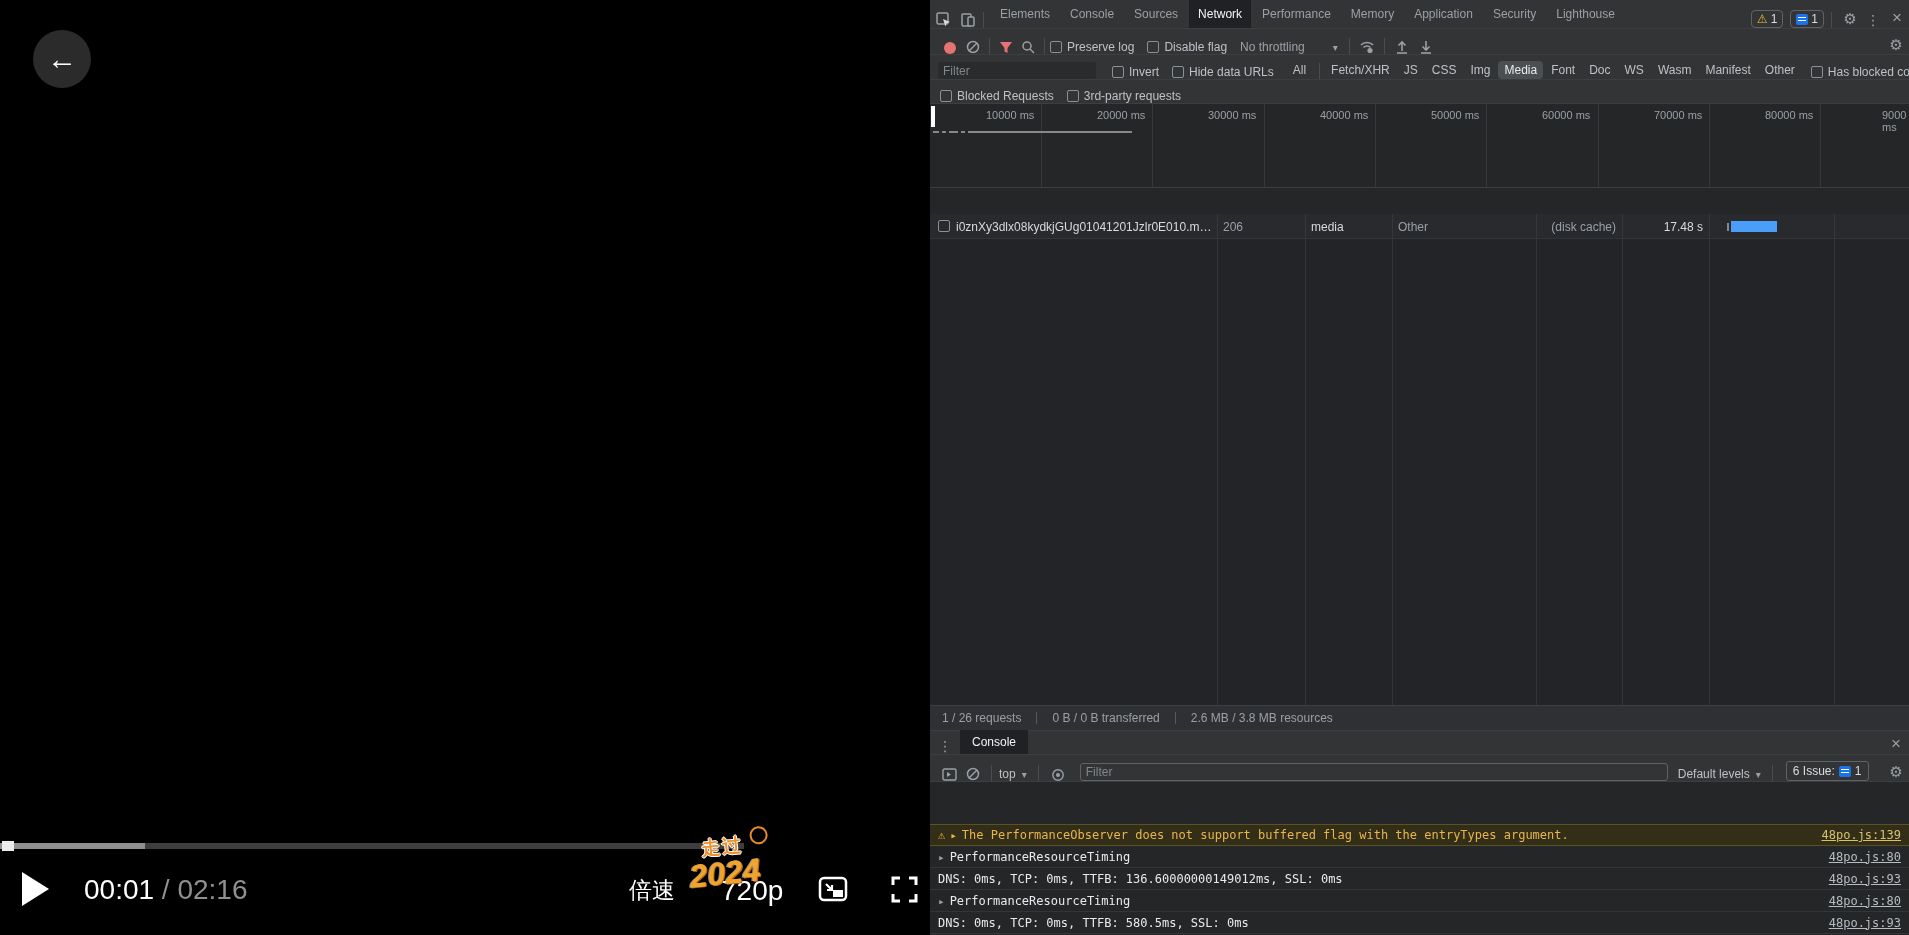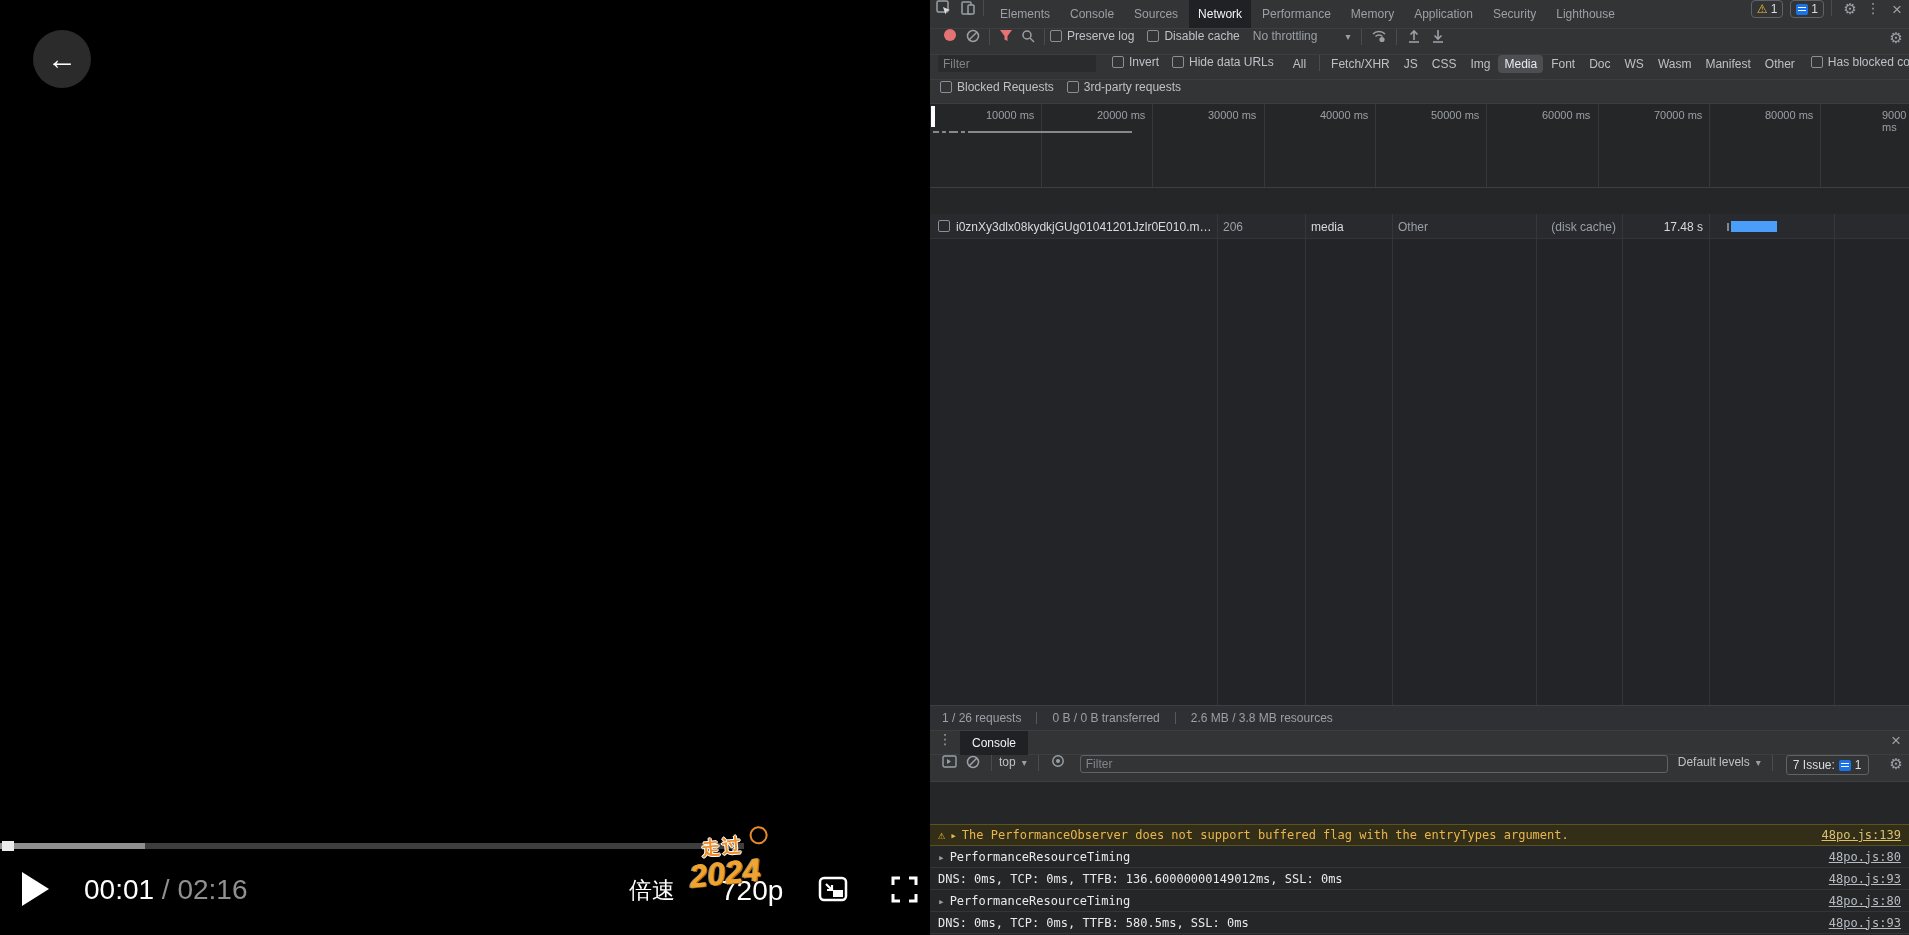--- a/index.html
+++ b/index.html
@@ -49,21 +49,21 @@
   .mascot { position:absolute; left:64px; top:-4px; width:18px; height:18px; border:2px solid #e98a28; border-radius:50%; }
 
   
   #taskbar { position:absolute; left:0; top:925px; width:1909px; height:10px; background:#23262b; overflow:hidden; }
   #taskbar .app-rect { position:absolute; left:36px; top:1px; width:296px; height:12px; background:#3f434a; border-top:1px solid #5a5f67; }
   .tb-dot { position:absolute; top:2px; width:8px; height:8px; border-radius:50%; }
   #taskbar .clock { position:absolute; left:1853px; top:1px; font-size:11px; color:#cfd2d6; }
 
   
   #devtools { position:absolute; left:930px; top:0; width:979px; height:935px; background:#242628; font-size:12px; color:#bdc1c6; }
-  .bar { position:absolute; left:0; width:979px; background:#333436; border-bottom:1px solid #3c3e40; display:flex; align-items:flex-start; }
+  .bar { position:absolute; left:0; width:979px; background:#333436; border-bottom:1px solid #3c3e40; display:flex; align-items:flex-end; }
   .vsep { width:1px; height:16px; background:#4a4c4f; margin:0 5px; flex:none; }
   .icon { flex:none; display:flex; align-items:center; justify-content:center; color:#9aa0a6; }
   svg { display:block; }
 
   
   #tabbar { top:0; height:29px; border-bottom:1px solid #3c3e40; padding-left:6px; gap:2px; }
   .tab { padding:0 9px; height:28px; display:flex; align-items:center; color:#9aa0a6; }
   .tab.active { background:#202124; color:#f1f3f4; }
   .badge { display:flex; align-items:center; gap:3px; border:1px solid #5f6368; border-radius:4px; padding:1px 5px; margin-left:5px; color:#dadce0; }
   .warn-glyph::before { content:"⚠"; color:#f5c12e; font-size:12px; }
@@ -238,21 +238,21 @@
             <line x1="9" y1="9" x2="13" y2="13" stroke="#9aa0a6" stroke-width="1.5"></line>
           </svg>
       </span>
       <span class="vsep"></span>
       <span class="cbl">
           <span class="cb"></span>
           <span>Preserve log</span>
         </span>
       <span class="cbl">
           <span class="cb"></span>
-          <span>Disable cache</span>
+          <span>Disable flag</span>
         </span>
       <span style="color:#9aa0a6;"><span>No throttling</span></span>
       <span class="glyph-caret" style="margin:0 6px 0 28px;"></span>
       <span class="vsep"></span>
       <span class="icon" style="width:24px;">
         <svg width="16" height="14" viewBox="0 0 16 14">
             <path d="M2 5 C5 1.5 11 1.5 14 5 M4.5 7.5 C6.5 5.5 9.5 5.5 11.5 7.5" fill="none" stroke="#9aa0a6" stroke-width="1.5"></path>
             <circle cx="11" cy="10.5" r="2.6" fill="#9aa0a6"></circle>
           </svg>
       </span>
@@ -405,21 +405,21 @@
         <svg width="16" height="12" viewBox="0 0 16 12">
             <circle cx="8" cy="6" r="5.2" fill="none" stroke="#9aa0a6" stroke-width="1.4"></circle>
             <circle cx="8" cy="6" r="2" fill="#9aa0a6"></circle>
           </svg>
       </span>
       <input class="console-filter" placeholder="Filter" style="">
       <span style="color:#bdc1c6;"><span>Default levels</span></span>
       <span class="glyph-caret" style="margin:0 4px;"></span>
       <span class="vsep"></span>
       <span class="issue-pill">
-        <span>7 Issue:</span>
+        <span>6 Issue:</span>
         <span class="chat-glyph"></span>
         <span>1</span>
       </span>
       <span class="spacer"></span>
       <span class="icon glyph-gear" style="width:26px;"></span>
     </div>
 
     <div id="console-msgs">
       <div class="cmsg warn">
         <span class="warn-glyph"></span>

